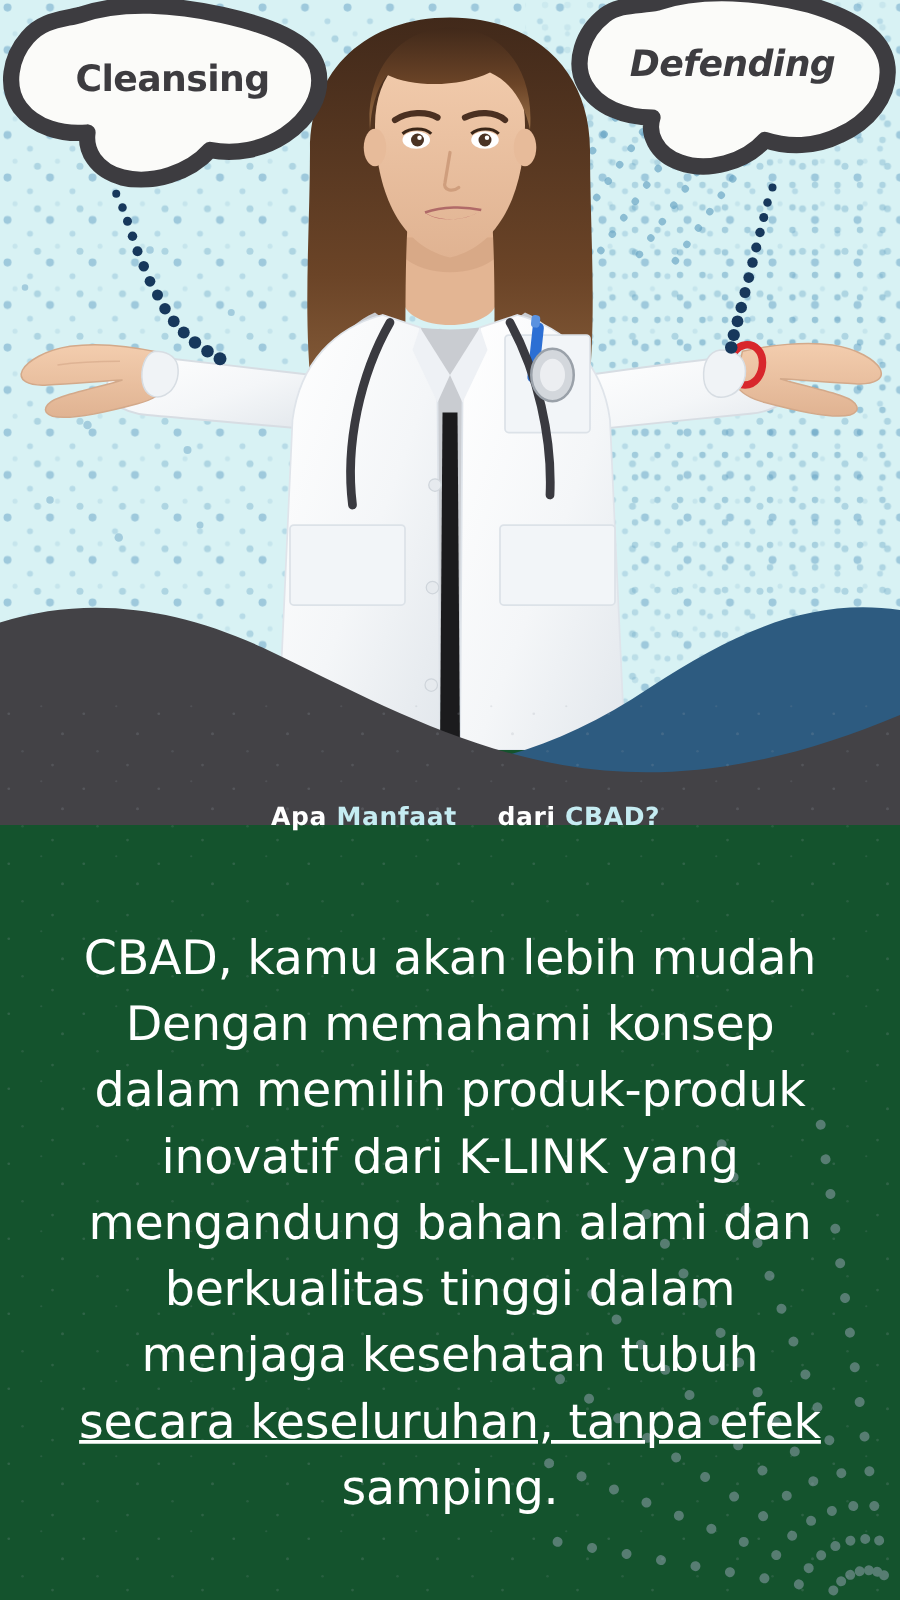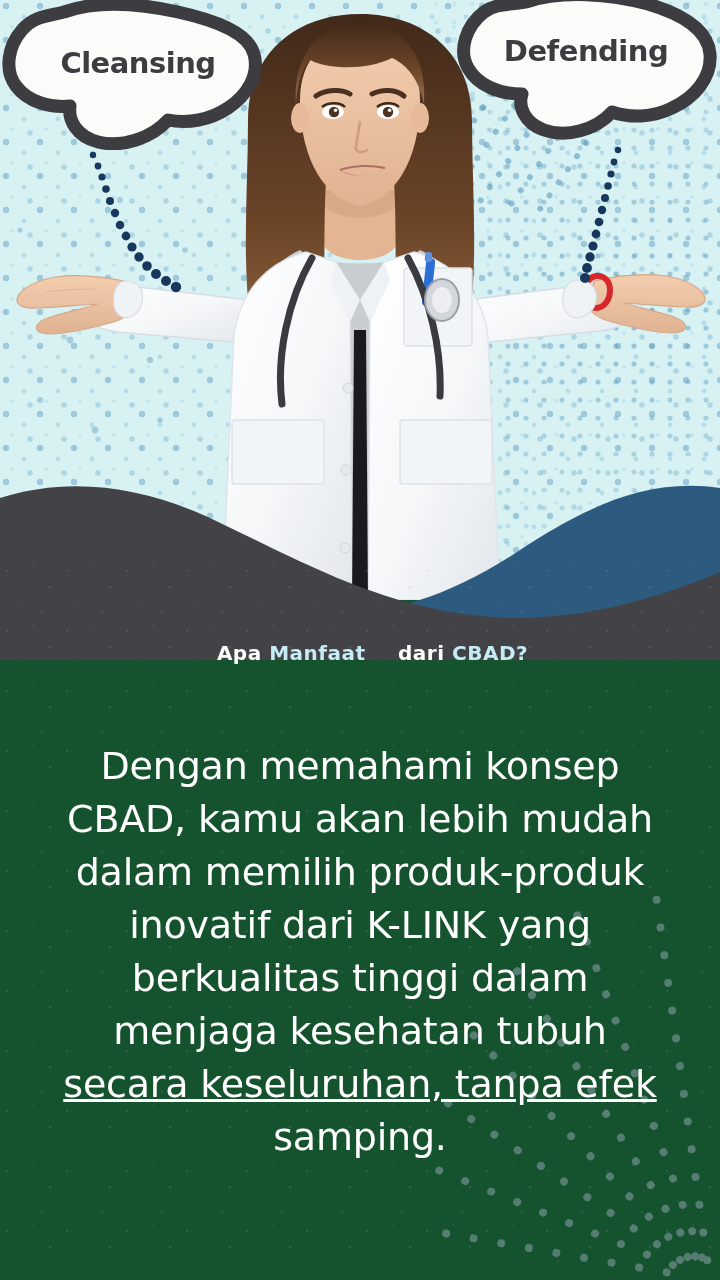--- a/index.html
+++ b/index.html
@@ -43,21 +43,21 @@
     text-align:center;
     font-family:"DejaVu Sans", sans-serif;
     font-weight:bold;
     color:#3d3c40;
     letter-spacing:-0.5px;
     white-space:nowrap;
   }
   #bubble-cleansing { left:2px; top:0px; width:272px; height:150px; }
   #bubble-cleansing .bubble-label { top:46px; font-size:29px; }
   #bubble-defending { left:452px; top:-4px; width:268px; height:146px; }
-  #bubble-defending .bubble-label { top:38px; font-size:29px; }
+  #bubble-defending .bubble-label { top:38px; font-size:29px;font-style:italic; }
 
   
   #waves {
     position:absolute; left:0; top:400px;
     width:720px; height:260px;
   }
 
   
   #dark-section {
     position:absolute; left:0; top:560px;
@@ -543,24 +543,25 @@
     </svg>
 
     <div id="headline" style="font-size: 20px;">
       <span class="w">Apa</span>
       <span class="c">Manfaat</span>
       <span class="w">dari</span>
       <span class="c">CBAD?</span>
     </div>
 
     <div id="bodytext">
+      <span class="ln" style="font-size: 38px;">CBAD, kamu akan lebih mudah</span>
       <span class="ln" style="font-size: 38px;">Dengan memahami konsep</span>
-      <span class="ln" style="font-size: 38px;">CBAD, kamu akan lebih mudah</span>
       <span class="ln" style="font-size: 38px;">dalam memilih produk-produk</span>
       <span class="ln" style="font-size: 38px;">inovatif dari K-LINK yang</span>
+      <span class="ln" style="font-size: 38px;">mengandung bahan alami dan</span>
       <span class="ln" style="font-size: 38px;">berkualitas tinggi dalam</span>
       <span class="ln" style="font-size: 38px;">menjaga kesehatan tubuh</span>
       <span class="ln" style="font-size: 38px; text-decoration: underline;">secara keseluruhan, tanpa efek</span>
       <span class="ln" style="font-size: 38px;">samping.</span>
     </div>
 
   </div>
 </div>
 
 </body></html>

